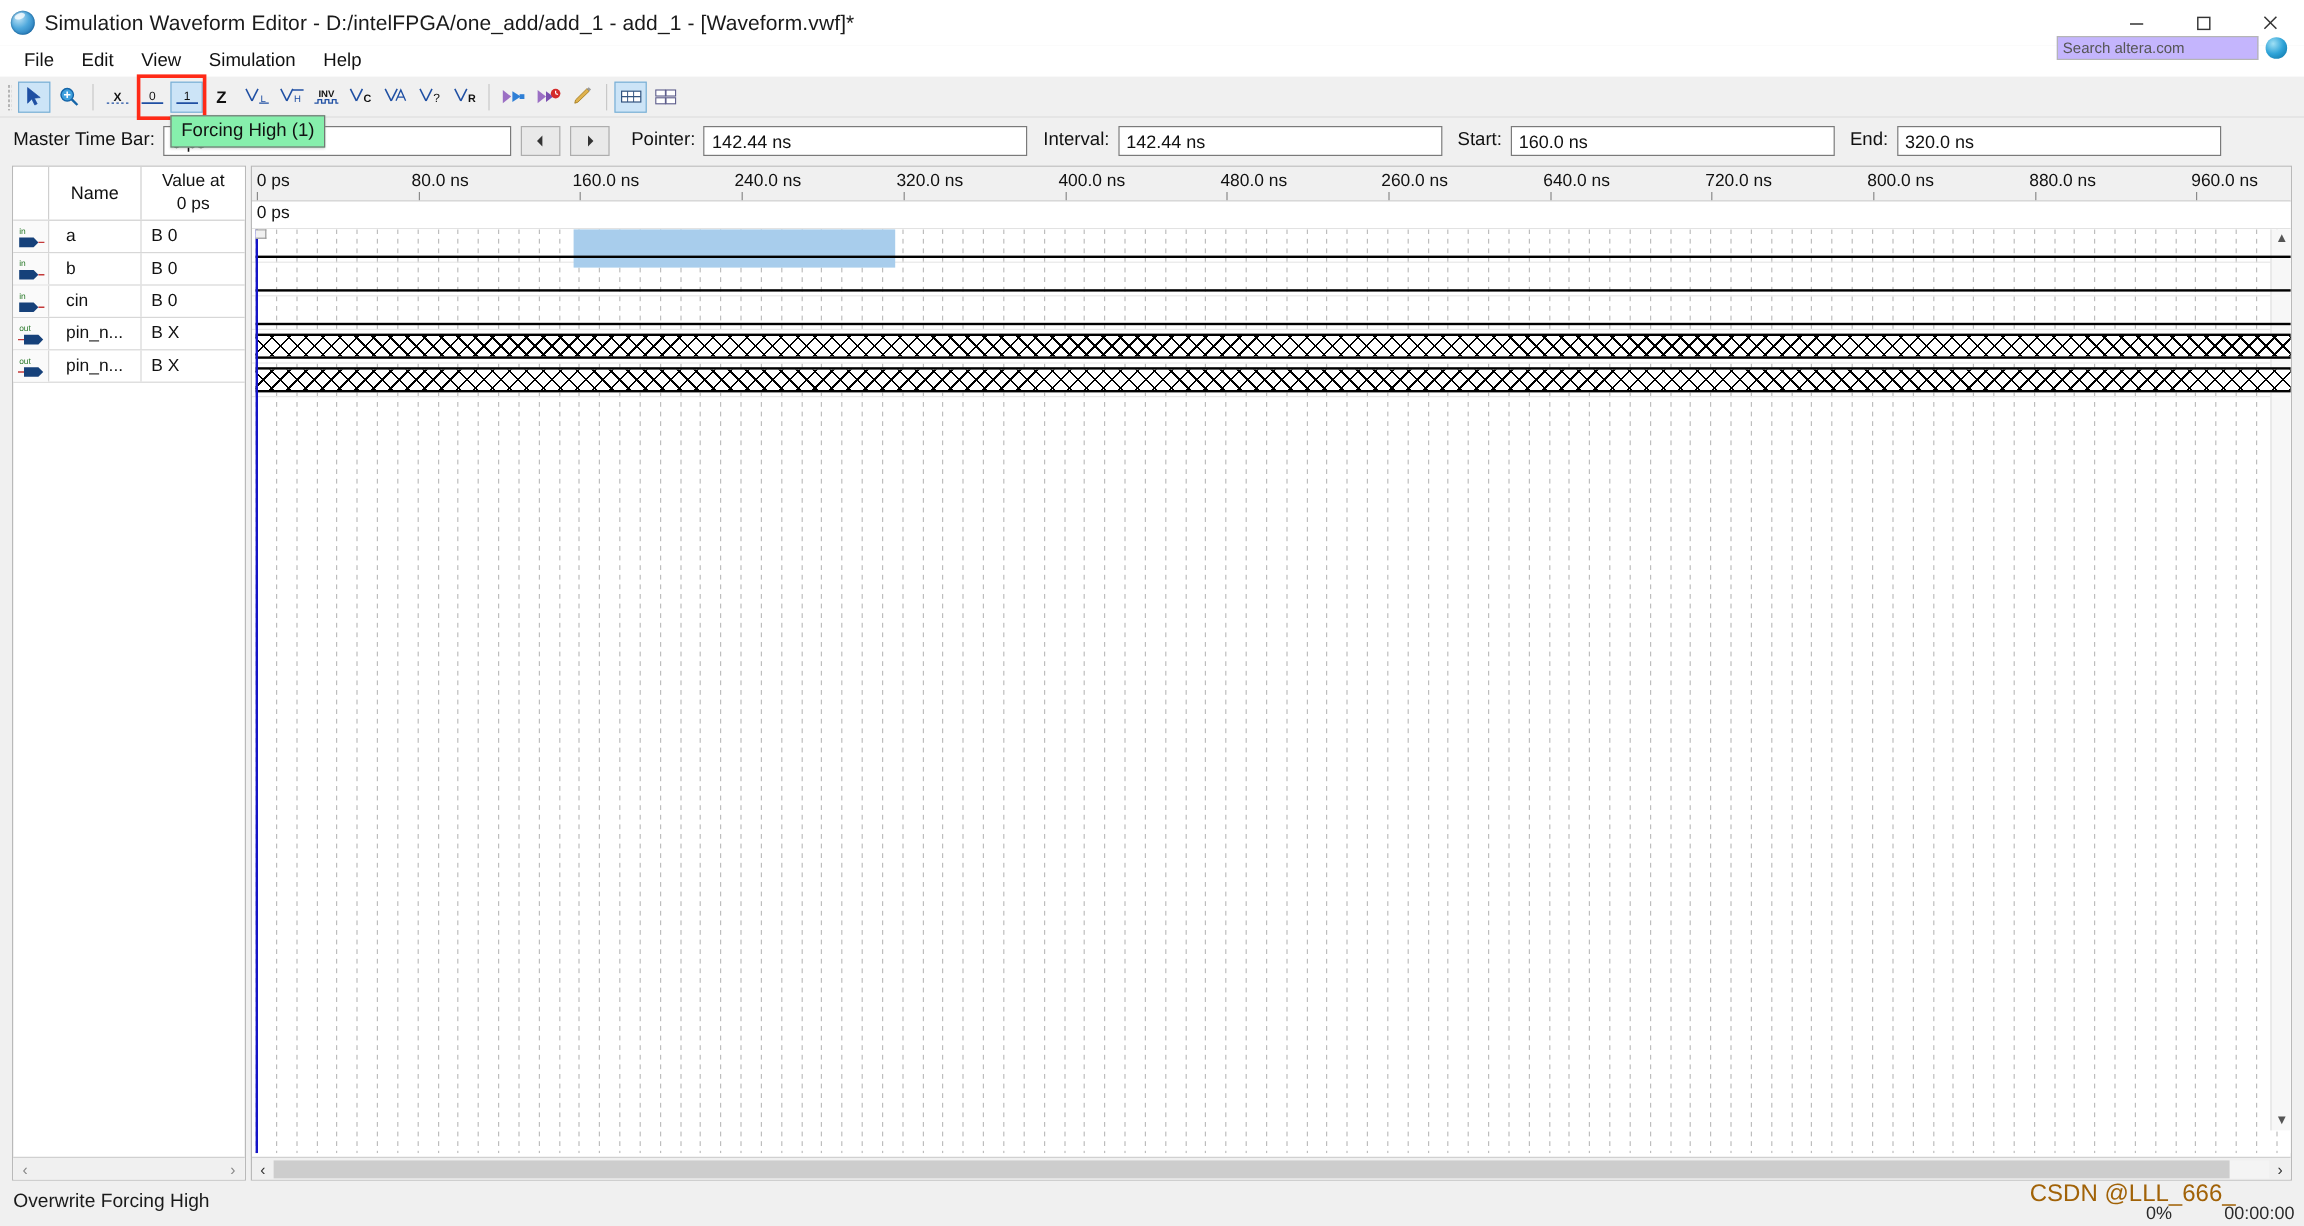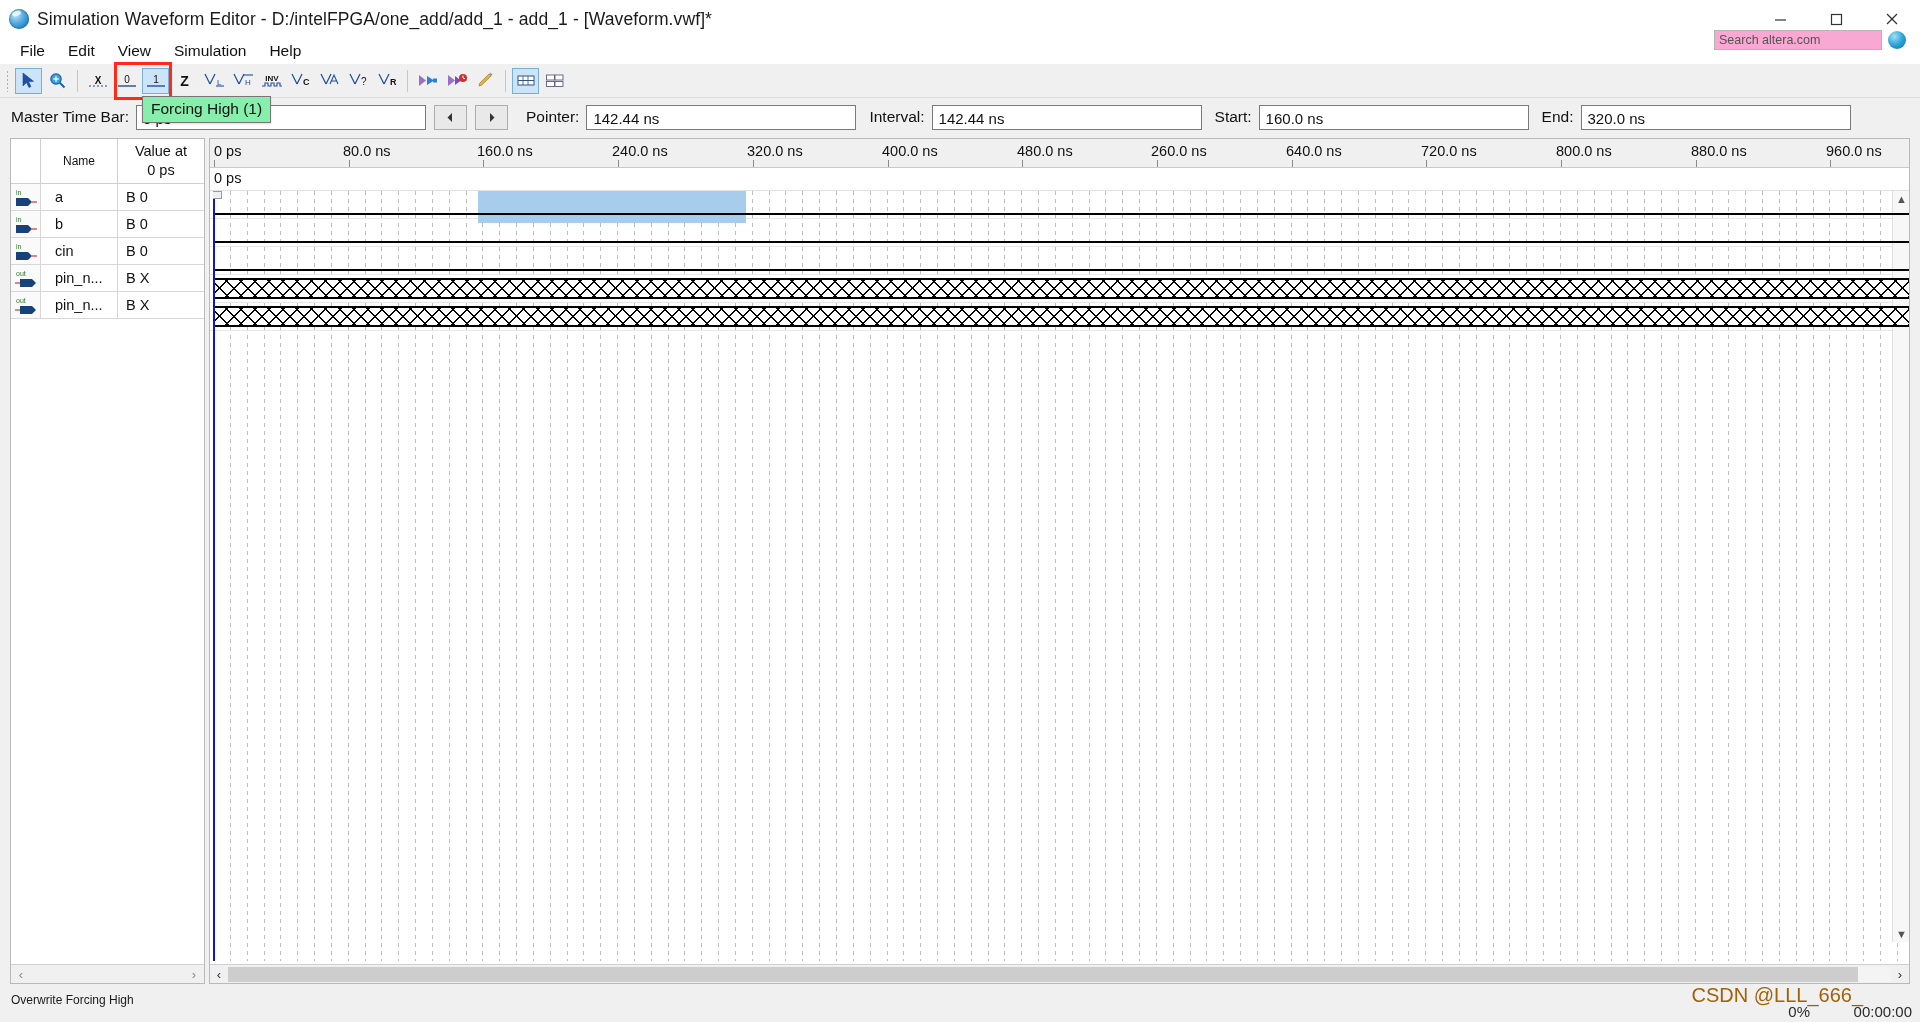--- a/index.html
+++ b/index.html
@@ -41,21 +41,21 @@
   .menubar {
     position:absolute; top:38px; left:0; width:1920px; height:26px;
     background:#ffffff; display:flex; align-items:center; padding-left:9px;
   }
   .menu-item {
     font-size:15.5px; color:#111; padding:2px 11px; margin-right:1px; white-space:nowrap;
   }
   .search-box {
     position:absolute; right:38px; top:30px;
     width:168px; height:20px;
-    border:1px solid #b5b5b5; background:#f9a8d4;
+    border:1px solid #b5b5b5; background:#c4b5fd;
     font-size:12.5px; color:#555; padding:1px 4px; line-height:17px;
     overflow:hidden; white-space:nowrap;
   }
   .search-globe {
     position:absolute; right:14px; top:31px; width:18px; height:18px; border-radius:50%;
     background: radial-gradient(circle at 35% 30%, #9fe0f5 0%, #2ea3d8 50%, #0b6fa0 100%);
   }
 
   
   .toolbar {
@@ -117,21 +117,21 @@
   .left-pane {
     position:absolute; left:10px; top:0px; width:195px; height:846px;
     background:#ffffff; border:1px solid #b9b9b9;
   }
   .grid-head {
     display:flex; height:45px; border-bottom:1px solid #cfcfcf; background:#fff;
   }
   .gh-icon { width:30px; border-right:1px solid #cfcfcf; }
   .gh-name {
     width:77px; border-right:1px solid #cfcfcf; display:flex; align-items:center;
-    justify-content:center; font-size:12px; color:#111;
+    justify-content:center; font-size:15px; color:#111;
   }
   .gh-value {
     flex:1; display:flex; flex-direction:column; align-items:center; justify-content:center;
     font-size:14.5px; color:#111; line-height:1.28;
   }
   .sig-row { display:flex; height:27px; border-bottom:1px solid #d7d7d7; }
   .sig-icon {
     width:30px; border-right:1px solid #d7d7d7; position:relative; background:#fafafa;
   }
   .sig-name {
@@ -216,21 +216,21 @@
     position:absolute; left:0; width:17px; height:16px; text-align:center;
     font-size:11px; color:#555; line-height:16px;
   }
   .vsb-up { top:0; } .vsb-dn { bottom:0; }
 
   
   .statusbar {
     position:absolute; bottom:0; left:0; width:1920px; height:38px; background:#f0f0f0;
   }
   .status-text {
-    position:absolute; left:11px; top:9px; font-size:12px; color:#1a1a1a; white-space:nowrap;
+    position:absolute; left:11px; top:9px; font-size:16px; color:#1a1a1a; white-space:nowrap;
   }
   .watermark {
     position:absolute; right:57px; top:0px; font-size:20px; color:#a16207; white-space:nowrap;
   }
   .pct { position:absolute; right:110px; top:19px; font-size:15px; color:#2a2a2a; }
   .elapsed { position:absolute; right:8px; top:19px; font-size:15px; color:#2a2a2a; }
 </style>
 </head>
 <body>
 

